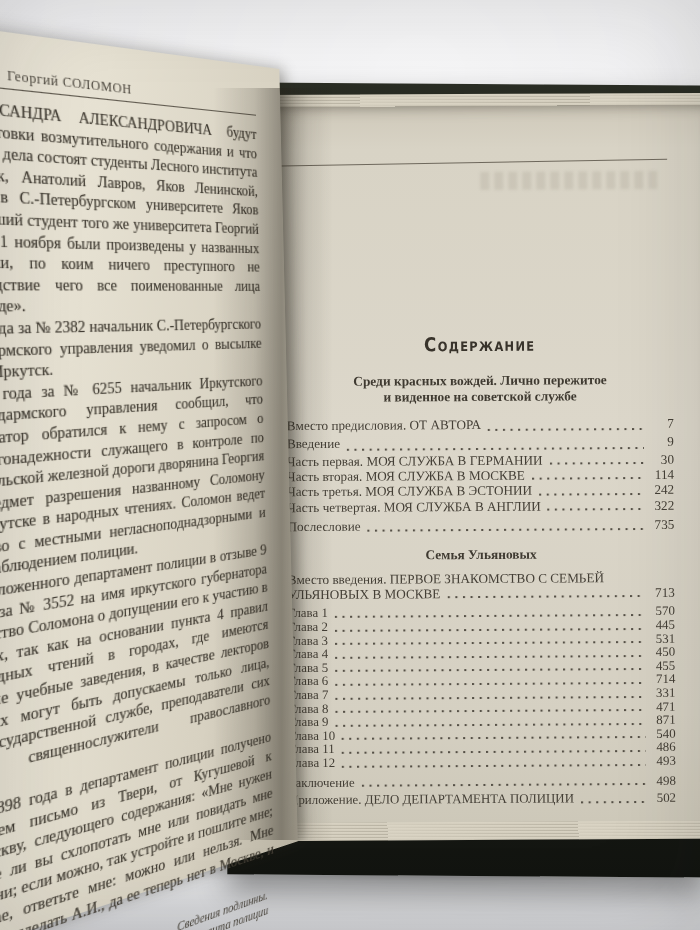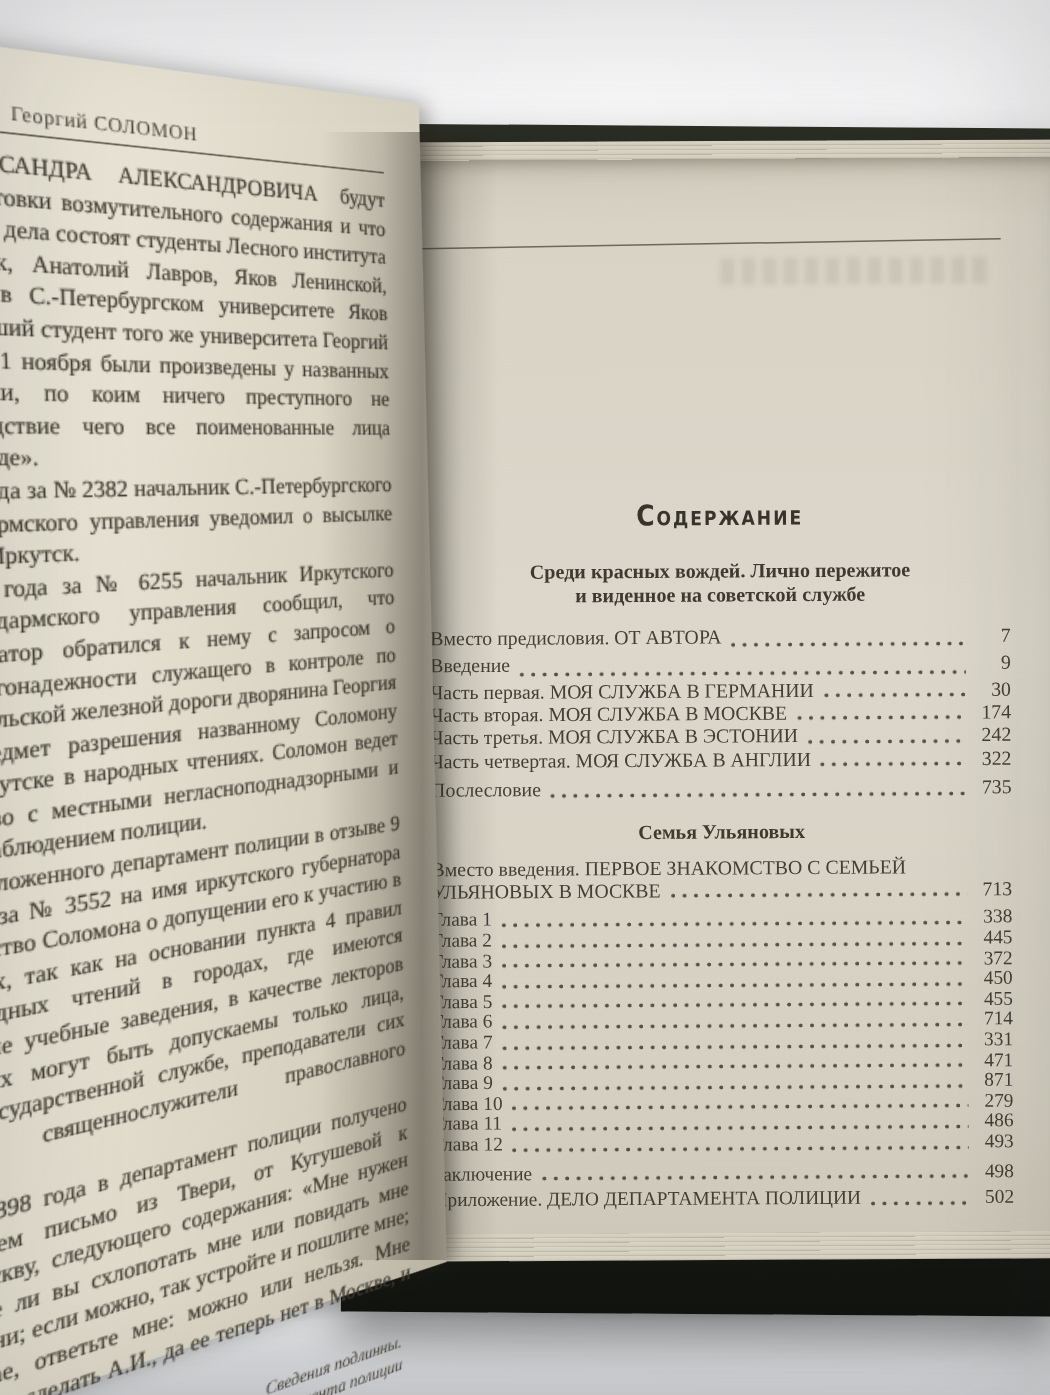--- a/index.html
+++ b/index.html
@@ -128,21 +128,21 @@
           <span class="pageno">9</span>
         </div>
         <div class="toc-row">
           <span class="toc-label">Часть первая. МОЯ СЛУЖБА В ГЕРМАНИИ</span>
           <span class="leader"></span>
           <span class="pageno">30</span>
         </div>
         <div class="toc-row">
           <span class="toc-label">Часть вторая. МОЯ СЛУЖБА В МОСКВЕ</span>
           <span class="leader"></span>
-          <span class="pageno">174</span>
+          <span class="pageno">114</span>
         </div>
         <div class="toc-row">
           <span class="toc-label">Часть третья. МОЯ СЛУЖБА В ЭСТОНИИ</span>
           <span class="leader"></span>
           <span class="pageno">242</span>
         </div>
         <div class="toc-row">
           <span class="toc-label">Часть четвертая. МОЯ СЛУЖБА В АНГЛИИ</span>
           <span class="leader"></span>
           <span class="pageno">322</span>
@@ -164,31 +164,31 @@
         <span class="toc-label">УЛЬЯНОВЫХ В МОСКВЕ</span>
         <span class="leader"></span>
         <span class="pageno">713</span>
       </div>
     </div>
 
     <div id="toc-list-2" class="toc-list">
         <div class="toc-row">
           <span class="toc-label">Глава 1</span>
           <span class="leader"></span>
-          <span class="pageno">338</span>
+          <span class="pageno">570</span>
         </div>
         <div class="toc-row">
           <span class="toc-label">Глава 2</span>
           <span class="leader"></span>
           <span class="pageno">445</span>
         </div>
         <div class="toc-row">
           <span class="toc-label">Глава 3</span>
           <span class="leader"></span>
-          <span class="pageno">372</span>
+          <span class="pageno">531</span>
         </div>
         <div class="toc-row">
           <span class="toc-label">Глава 4</span>
           <span class="leader"></span>
           <span class="pageno">450</span>
         </div>
         <div class="toc-row">
           <span class="toc-label">Глава 5</span>
           <span class="leader"></span>
           <span class="pageno">455</span>
@@ -209,21 +209,21 @@
           <span class="pageno">471</span>
         </div>
         <div class="toc-row">
           <span class="toc-label">Глава 9</span>
           <span class="leader"></span>
           <span class="pageno">871</span>
         </div>
         <div class="toc-row">
           <span class="toc-label">Глава 10</span>
           <span class="leader"></span>
-          <span class="pageno">279</span>
+          <span class="pageno">540</span>
         </div>
         <div class="toc-row">
           <span class="toc-label">Глава 11</span>
           <span class="leader"></span>
           <span class="pageno">486</span>
         </div>
         <div class="toc-row">
           <span class="toc-label">Глава 12</span>
           <span class="leader"></span>
           <span class="pageno">493</span>

